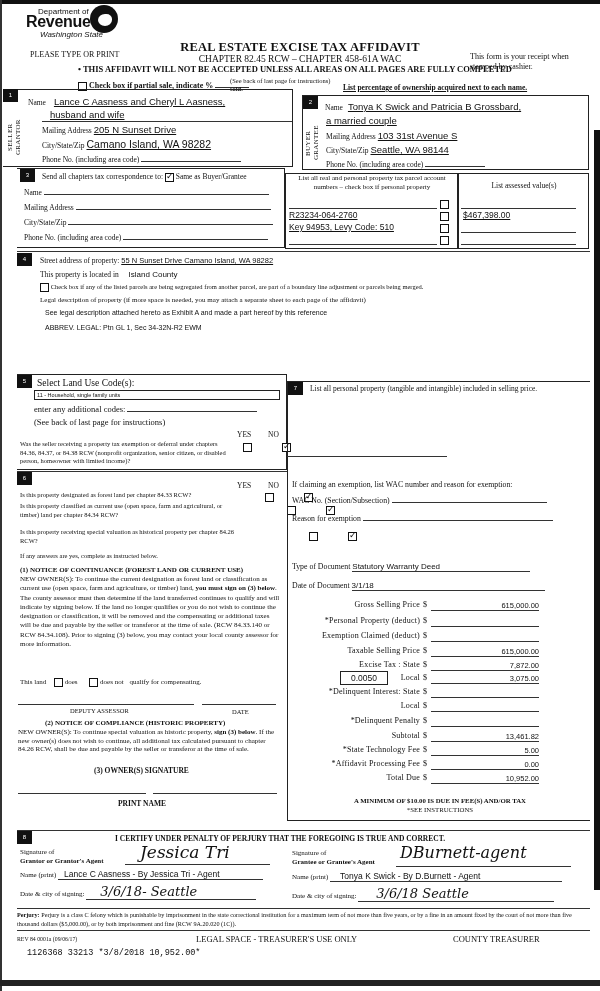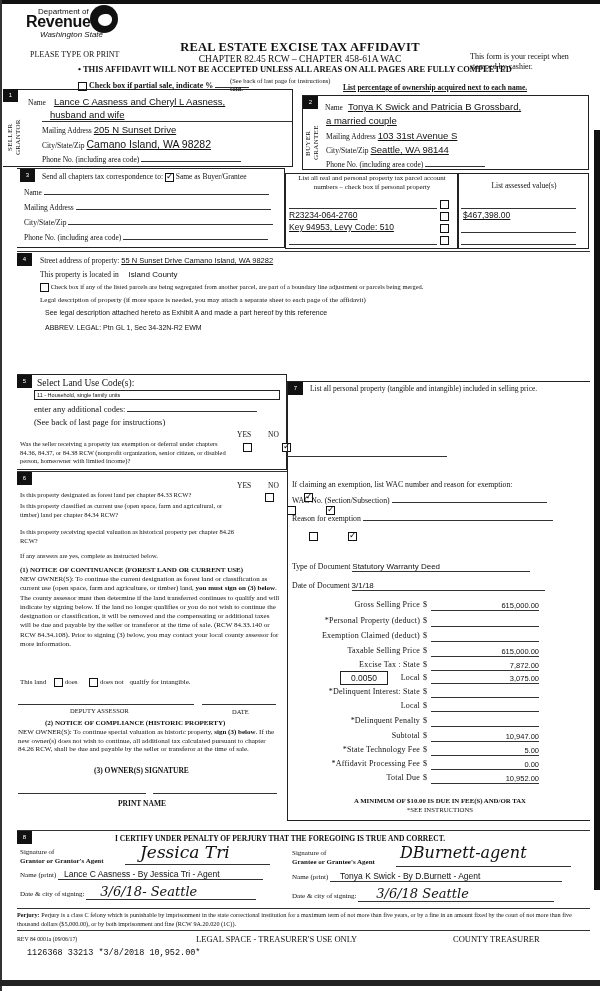--- a/index.html
+++ b/index.html
@@ -220,21 +220,21 @@
 <div class="abs para" style="left:20px;top:575px;width:262px;">
   <span>NEW OWNER(S): To continue the current designation as forest land or classification as current use (open space, farm and agriculture, or timber) land,</span>
   <span class="b">you must sign on (3) below</span><span>. The county assessor must then determine if the land transferred continues to qualify and will indicate by signing below. If the land no longer qualifies or you do not wish to continue the designation or classification, it will be removed and the compensating or additional taxes will be due and payable by the seller or transferor at the time of sale. (RCW 84.33.140 or RCW 84.34.108). Prior to signing (3) below, you may contact your local county assessor for more information.</span>
 </div>
 <div class="abs" style="left:20px;top:678px;font-size:7px;">
   <span>This land</span>
   <span class="cb" style="margin-left:6px;"></span>
   <span>does</span>
   <span class="cb" style="margin-left:10px;"></span>
   <span>does not</span>
-  <span style="margin-left:4px;">qualify for intangible.</span>
+  <span style="margin-left:4px;">qualify for compensating.</span>
 </div>
 <div class="abs hline" style="left:18px;top:704px;width:176px;"></div>
 <div class="abs hline" style="left:202px;top:704px;width:74px;"></div>
 <div class="abs" style="left:70px;top:707px;font-size:6.5px;">DEPUTY ASSESSOR</div>
 <div class="abs" style="left:232px;top:708px;font-size:6.5px;">DATE</div>
 <div class="abs b" style="left:45px;top:719px;font-size:7px;white-space:nowrap;">(2) NOTICE OF COMPLIANCE (HISTORIC PROPERTY)</div>
 <div class="abs para" style="left:18px;top:728px;width:262px;line-height:8.5px;">
   <span>NEW OWNER(S): To continue special valuation as historic property,</span>
   <span class="b">sign (3) below</span><span>. If the new owner(s) does not wish to continue, all additional tax calculated pursuant to chapter 84.26 RCW, shall be due and payable by the seller or transferor at the time of sale.</span>
 </div>
@@ -308,21 +308,21 @@
     <span class="tv"></span>
   </div>
 <div class="tax-row" style="top:716px;">
     <span class="tl">*Delinquent Penalty</span>
     <span class="ts">$</span>
     <span class="tv"></span>
   </div>
 <div class="tax-row" style="top:731px;">
     <span class="tl">Subtotal</span>
     <span class="ts">$</span>
-    <span class="tv">10,947.00</span>
+    <span class="tv">13,461.82</span>
   </div>
 <div class="tax-row" style="top:745px;">
     <span class="tl">*State Technology Fee</span>
     <span class="ts">$</span>
     <span class="tv">5.00</span>
   </div>
 <div class="tax-row" style="top:759px;">
     <span class="tl">*Affidavit Processing Fee</span>
     <span class="ts">$</span>
     <span class="tv">0.00</span>

